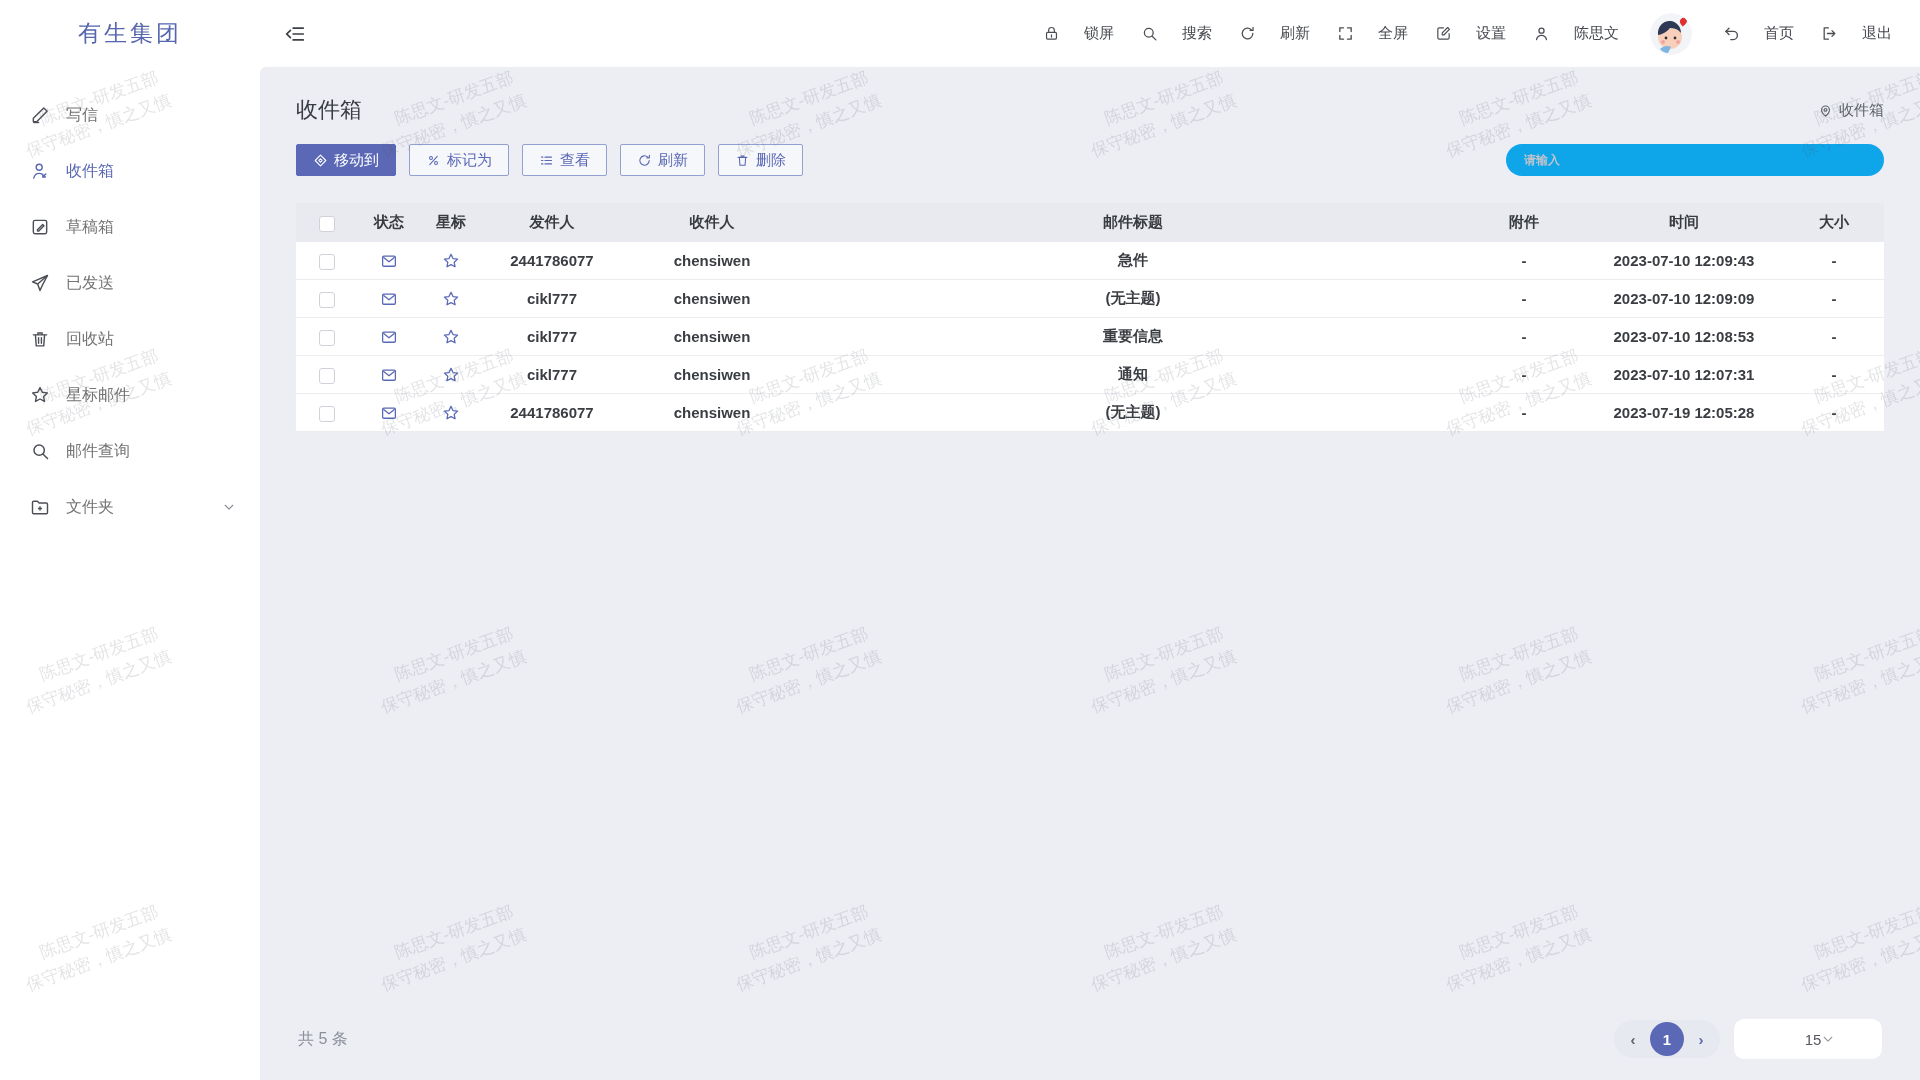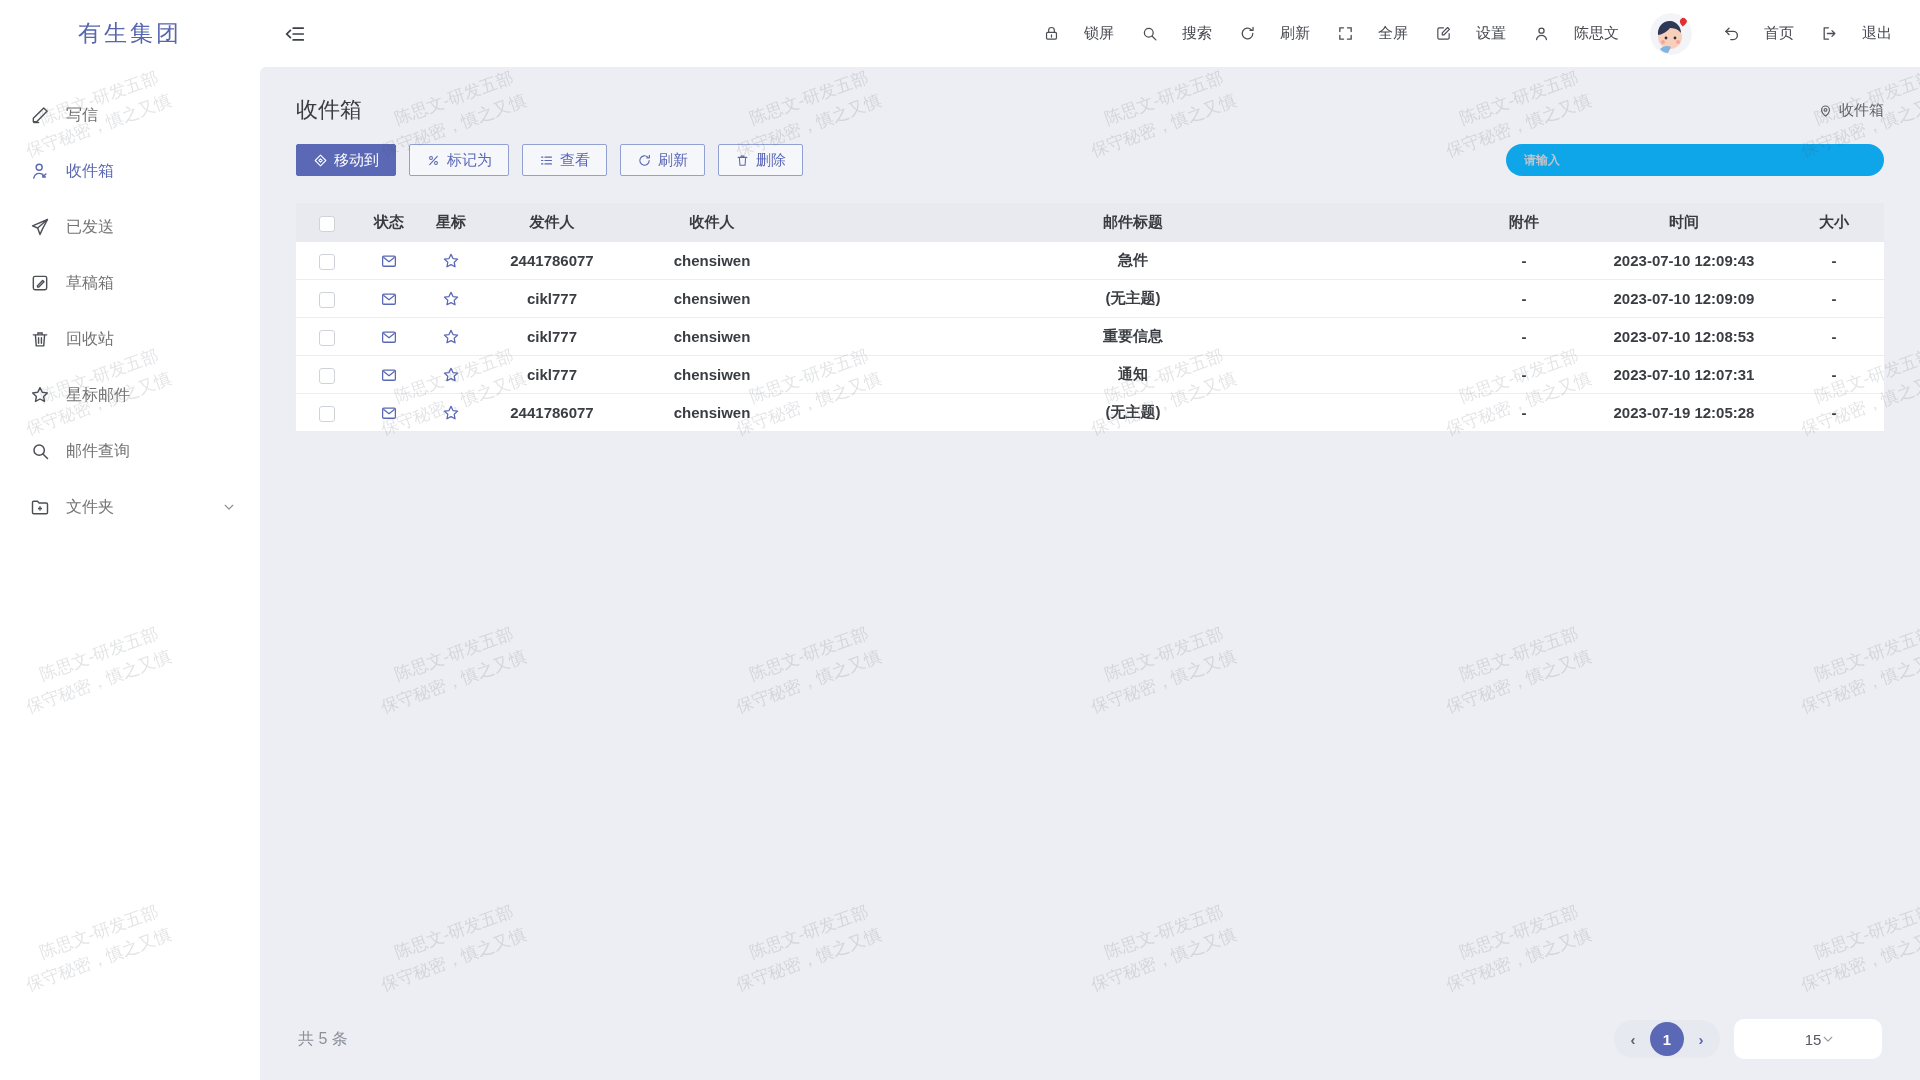--- a/index.html
+++ b/index.html
@@ -190,32 +190,32 @@
         <span class="nav-icon">
             <svg viewBox="0 0 24 24">
               <use href="#i-inbox-user"></use>
             </svg>
           </span>
         <span>收件箱</span>
       </div>
       <div class="nav-item">
         <span class="nav-icon">
             <svg viewBox="0 0 24 24">
+              <use href="#i-drafts"></use>
+            </svg>
+          </span>
+        <span>草稿箱</span>
+      </div>
+      <div class="nav-item">
+        <span class="nav-icon">
+            <svg viewBox="0 0 24 24">
               <use href="#i-sent"></use>
             </svg>
           </span>
         <span>已发送</span>
-      </div>
-      <div class="nav-item">
-        <span class="nav-icon">
-            <svg viewBox="0 0 24 24">
-              <use href="#i-drafts"></use>
-            </svg>
-          </span>
-        <span>草稿箱</span>
       </div>
       <div class="nav-item">
         <span class="nav-icon">
             <svg viewBox="0 0 24 24">
               <use href="#i-trash"></use>
             </svg>
           </span>
         <span>回收站</span>
       </div>
       <div class="nav-item">

